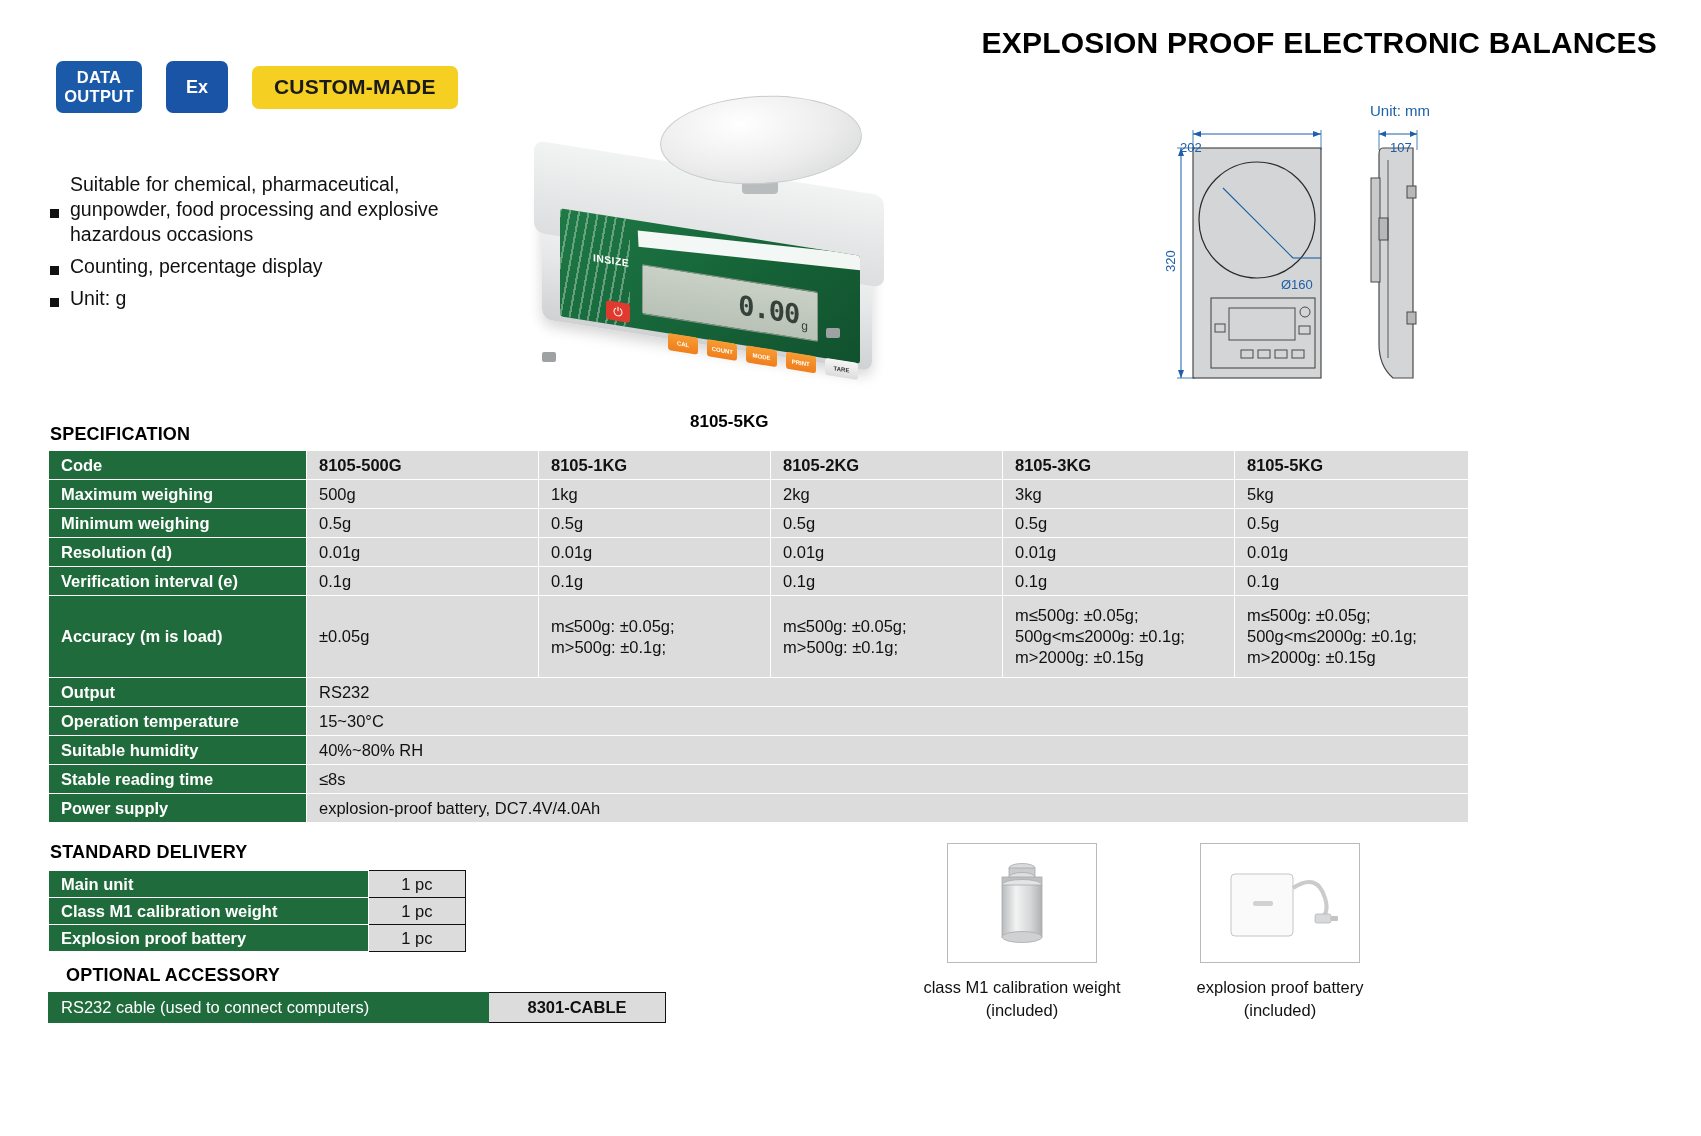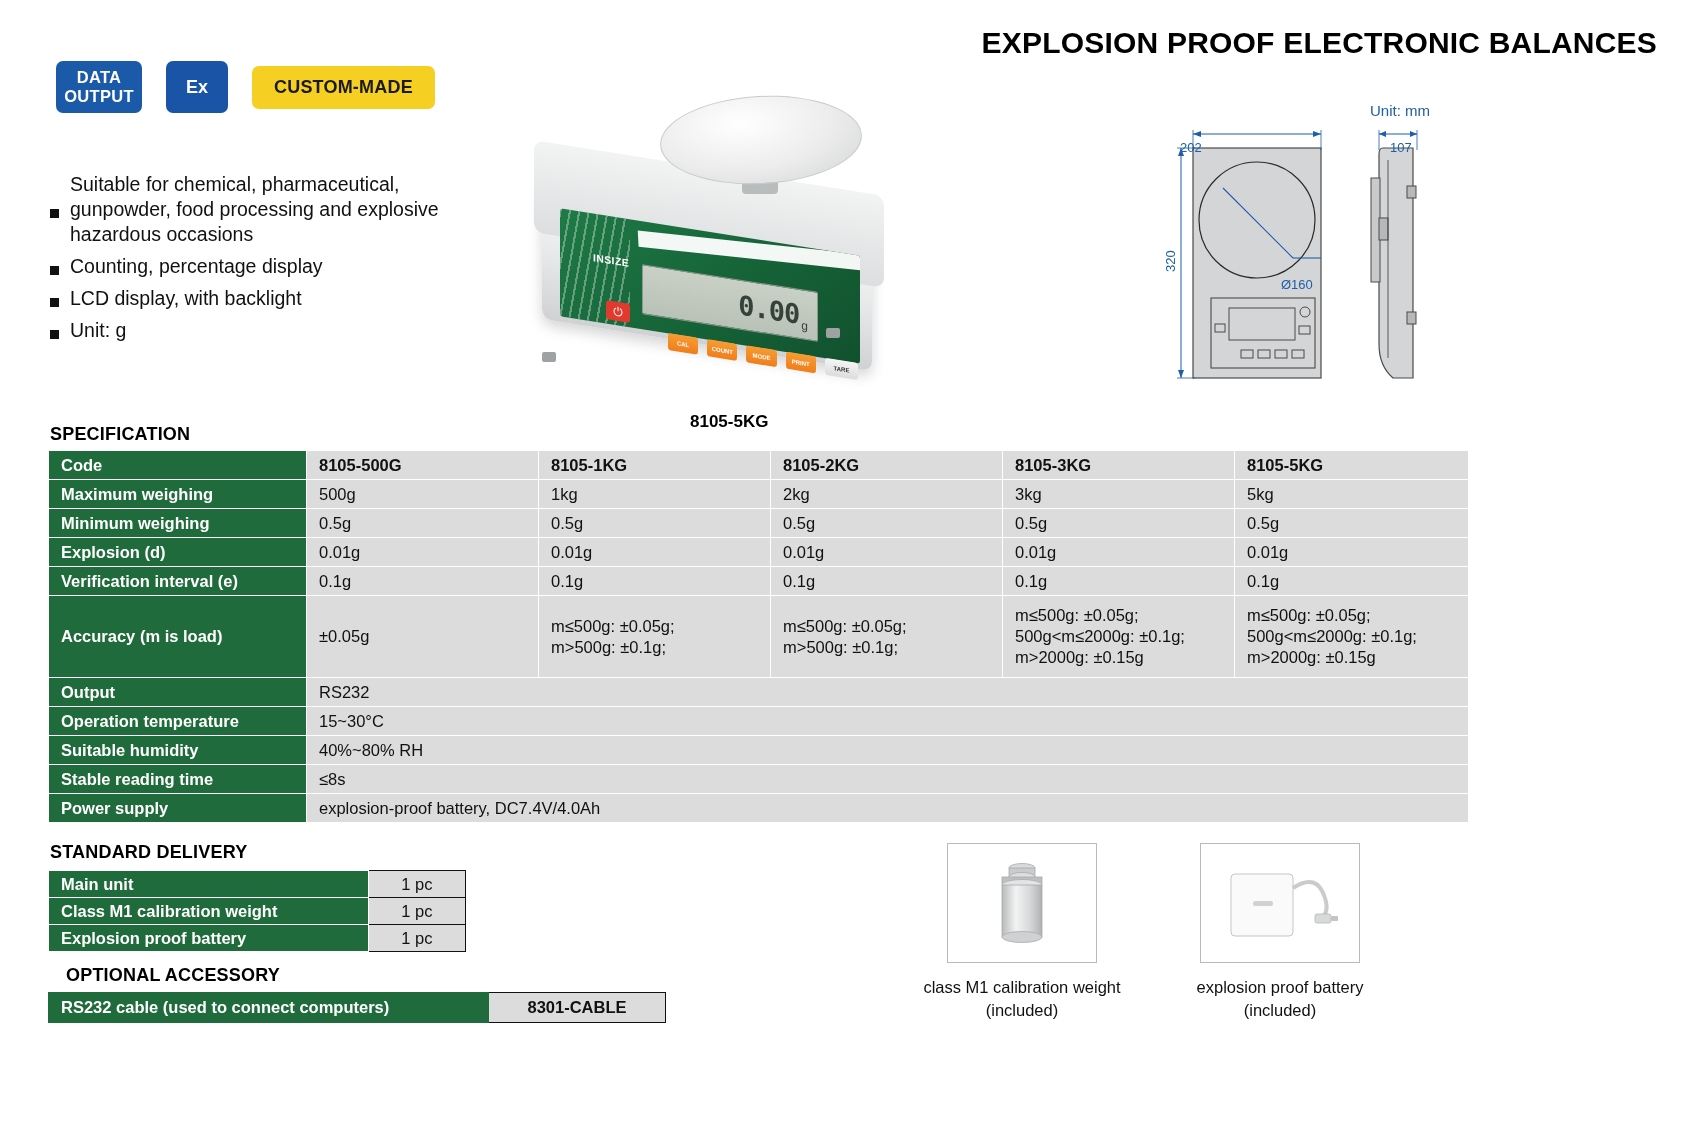--- a/index.html
+++ b/index.html
@@ -47,21 +47,21 @@
     color: #fff;
     width: 62px;
     height: 52px;
     font-size: 18px;
   }
   .badge-custom {
     background: #f5cf22;
     color: #1a1a1a;
     height: 35px;
     padding: 4px 22px;
-    font-size: 18px;
+    font-size: 21px;
     letter-spacing: .2px;
   }
 
   
   .features {
     position: absolute;
     left: 50px;
     top: 172px;
     width: 450px;
   }
@@ -393,21 +393,21 @@
   }
   .optional-table td {
     font-size: 16.5px;
     padding: 4px 12px;
     height: 30px;
     box-sizing: border-box;
   }
   .optional-table .lbl3 {
     background: #1f6b3b;
     color: #fff;
-    font-weight: bold;
+    font-weight: normal;
     width: 440px;
     border: 1.3px solid #1f6b3b;
   }
   .optional-table .code3 {
     background: #dcdcdc;
     color: #111;
     font-weight: bold;
     border: 1.3px solid #111;
     text-align: center;
   }
@@ -448,24 +448,20 @@
 </div>
 
 <div class="features">
   <div class="feat">
     <div class="feat-marker"></div>
     <div class="feat-text">Suitable for chemical, pharmaceutical, gunpowder, food processing and explosive hazardous occasions</div>
   </div>
   <div class="feat">
     <div class="feat-marker"></div>
     <div class="feat-text">Counting, percentage display</div>
-  </div>
-  <div class="feat">
-    <div class="feat-marker"></div>
-    <div class="feat-text">LCD display, with backlight</div>
   </div>
   <div class="feat">
     <div class="feat-marker"></div>
     <div class="feat-text">Unit: g</div>
   </div>
 </div>
 
 <div class="photo">
   <div class="pan-shadow"></div>
   <div class="scale-body"></div>
@@ -577,21 +573,21 @@
     </tr>
     <tr>
       <td class="lbl">Minimum weighing</td>
       <td class="val">0.5g</td>
       <td class="val">0.5g</td>
       <td class="val">0.5g</td>
       <td class="val">0.5g</td>
       <td class="val">0.5g</td>
     </tr>
     <tr>
-      <td class="lbl">Explosion (d)</td>
+      <td class="lbl">Resolution (d)</td>
       <td class="val">0.01g</td>
       <td class="val">0.01g</td>
       <td class="val">0.01g</td>
       <td class="val">0.01g</td>
       <td class="val">0.01g</td>
     </tr>
     <tr>
       <td class="lbl">Verification interval (e)</td>
       <td class="val">0.1g</td>
       <td class="val">0.1g</td>

